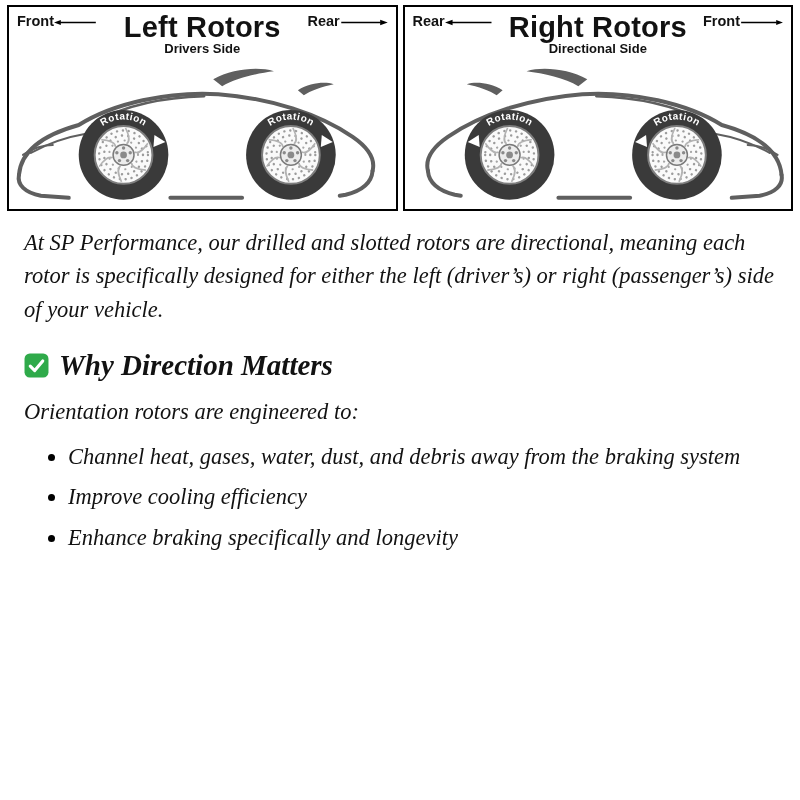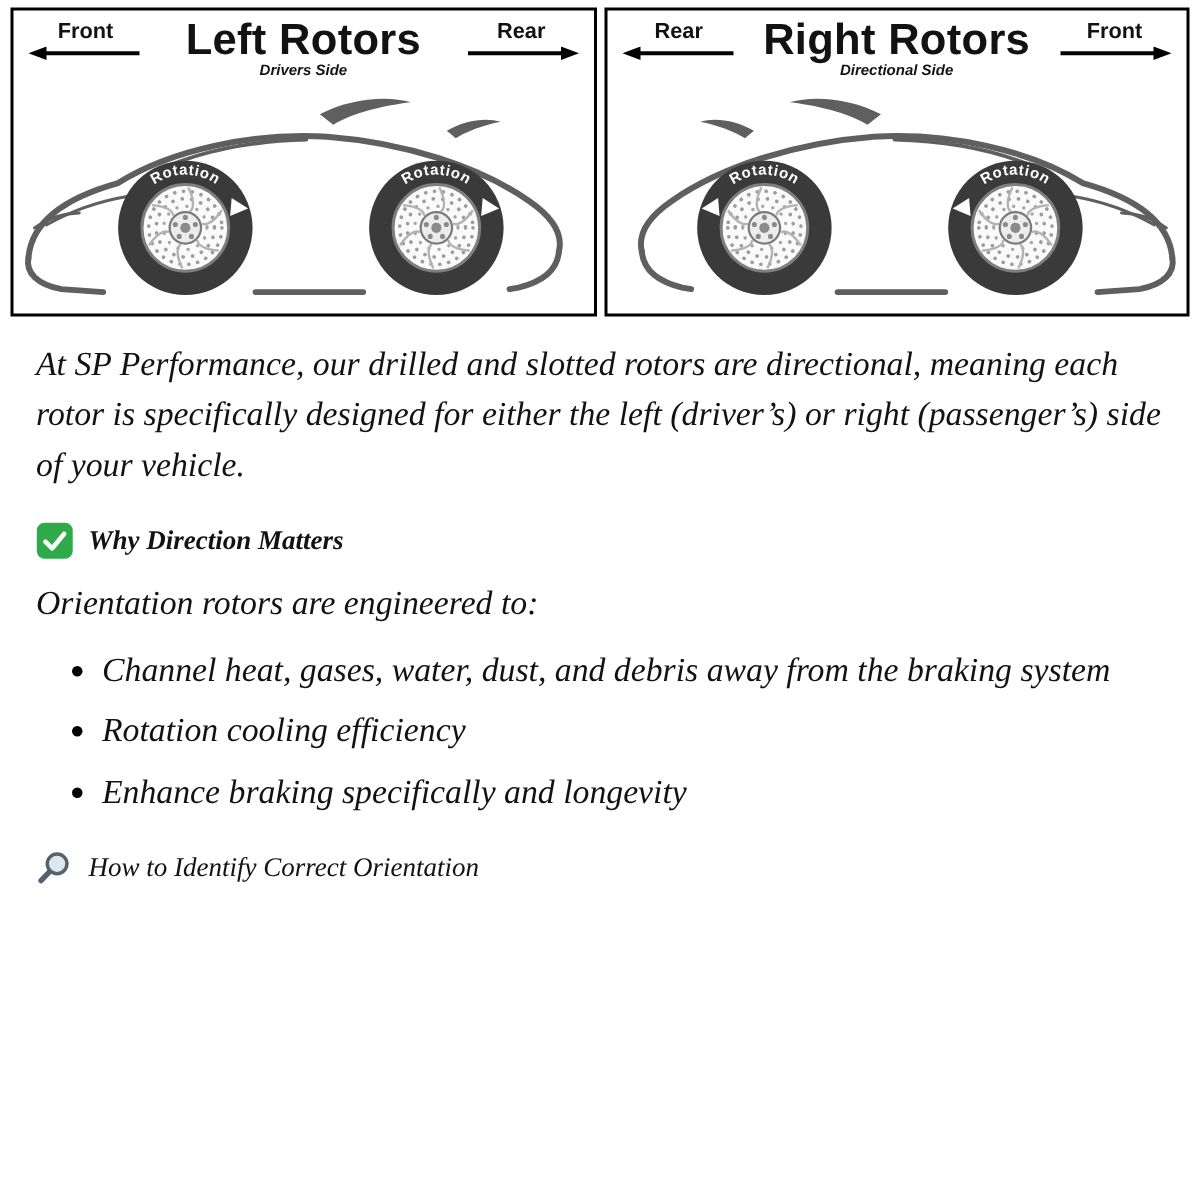--- a/index.html
+++ b/index.html
@@ -8,38 +8,38 @@
     width:800px; height:800px; background:#ffffff; overflow:hidden;
     font-family:"Liberation Serif", serif;
     color: var(--text-color, #121212);
   }
 
   
   .diagram { display:flex; gap:5px; padding:5px 7px 0 7px; }
   .panel { flex:1; border:2px solid var(--border-black,#000); height:206px; position:relative; background:#fff; overflow:hidden; }
   .panel-header { text-align:center; padding-top:5px; font-family:"Liberation Sans", sans-serif; position:relative; }
   .panel-title { font-size:29px; font-weight:bold; line-height:1.05; letter-spacing:0.2px; }
-  .panel-subtitle { font-size:10px; font-weight:bold; font-style:italic; line-height:1.15; }
-  .dir { position:absolute; top:7px; display:flex; flex-direction:column; align-items:center; width:80px; font-family:"Liberation Sans", sans-serif; }
+  .panel-subtitle { font-size:13px; font-weight:bold; line-height:1.15; }
+  .dir { position:absolute; top:7px; display:flex; align-items:center; width:80px; font-family:"Liberation Sans", sans-serif; }
   .dir.left { left:8px; }
   .dir.right { right:8px; }
   .dir-label { font-size:14.5px; font-weight:bold; line-height:1; margin-bottom:2px; }
   .dir svg { display:block; }
 
   .car-svg { display:block; width:100%; height:150px; margin-top:0; }
   .tire { fill: var(--tire-dark,#3a3a3a); }
   .cbody { stroke: var(--car-line,#5f5f5f); fill:none; stroke-linecap:round; }
   .accent { fill: var(--car-line,#5f5f5f); stroke:none; }
   .rot-text { font-family:"Liberation Sans", sans-serif; font-size:10px; font-weight:bold; fill:#ffffff; letter-spacing:0.5px; }
   .rot-head { fill:#ffffff; }
 
   
   .article { padding:15px 26px 0 24px; font-size:22.5px; line-height:1.48;font-style:italic; }
   .article p { margin:0 0 12px 0; }
-  .heading { display:flex; align-items:center; gap:10px; font-size:18px; font-weight:bold; margin:22px 0 12px 0; line-height:1.2; }
+  .heading { display:flex; align-items:center; gap:10px; font-size:29px; font-weight:bold; margin:22px 0 12px 0; line-height:1.2; }
   .heading.regular { font-weight:normal; }
   .icon-box { display:inline-flex; width:25px; height:25px; flex:0 0 auto; }
   .icon-box svg { width:100%; height:100%; }
   .check-bg { fill: var(--check-green,#2faa4a); }
   .mag-glass { fill:#dce8f0; stroke: var(--icon-gray,#55616c); stroke-width:2.2; }
   .mag-handle { stroke: var(--icon-gray,#55616c); stroke-width:3.4; stroke-linecap:round; }
   .article ul { margin:8px 0 18px 0; padding-left:44px; }
   .article li { margin-bottom:7px; }
   .article li::marker { color:#000; }
 </style>
@@ -201,27 +201,18 @@
         <path d="M6 12.6 L10.3 16.9 L18 7.6" fill="none" stroke="#fff" stroke-width="3" stroke-linecap="round" stroke-linejoin="round"></path>
       </svg>
     </span>
     <span>Why Direction Matters</span>
   </h2>
 
   <p>Orientation rotors are engineered to:</p>
 
   <ul>
     <li>Channel heat, gases, water, dust, and debris away from the braking system</li>
-    <li>Rotation cooling efficiency</li>
+    <li>Improve cooling efficiency</li>
     <li>Enhance braking specifically and longevity</li>
   </ul>
 
-  <h2 class="heading regular">
-    <span class="icon-box">
-      <svg viewBox="0 0 24 24">
-        <circle cx="13.5" cy="9.5" r="6.3" class="mag-glass"></circle>
-        <line x1="8.6" y1="14.6" x2="3.2" y2="20.2" class="mag-handle"></line>
-      </svg>
-    </span>
-    <span>How to Identify Correct Orientation</span>
-  </h2>
 
 </main>
 
 </body></html>

